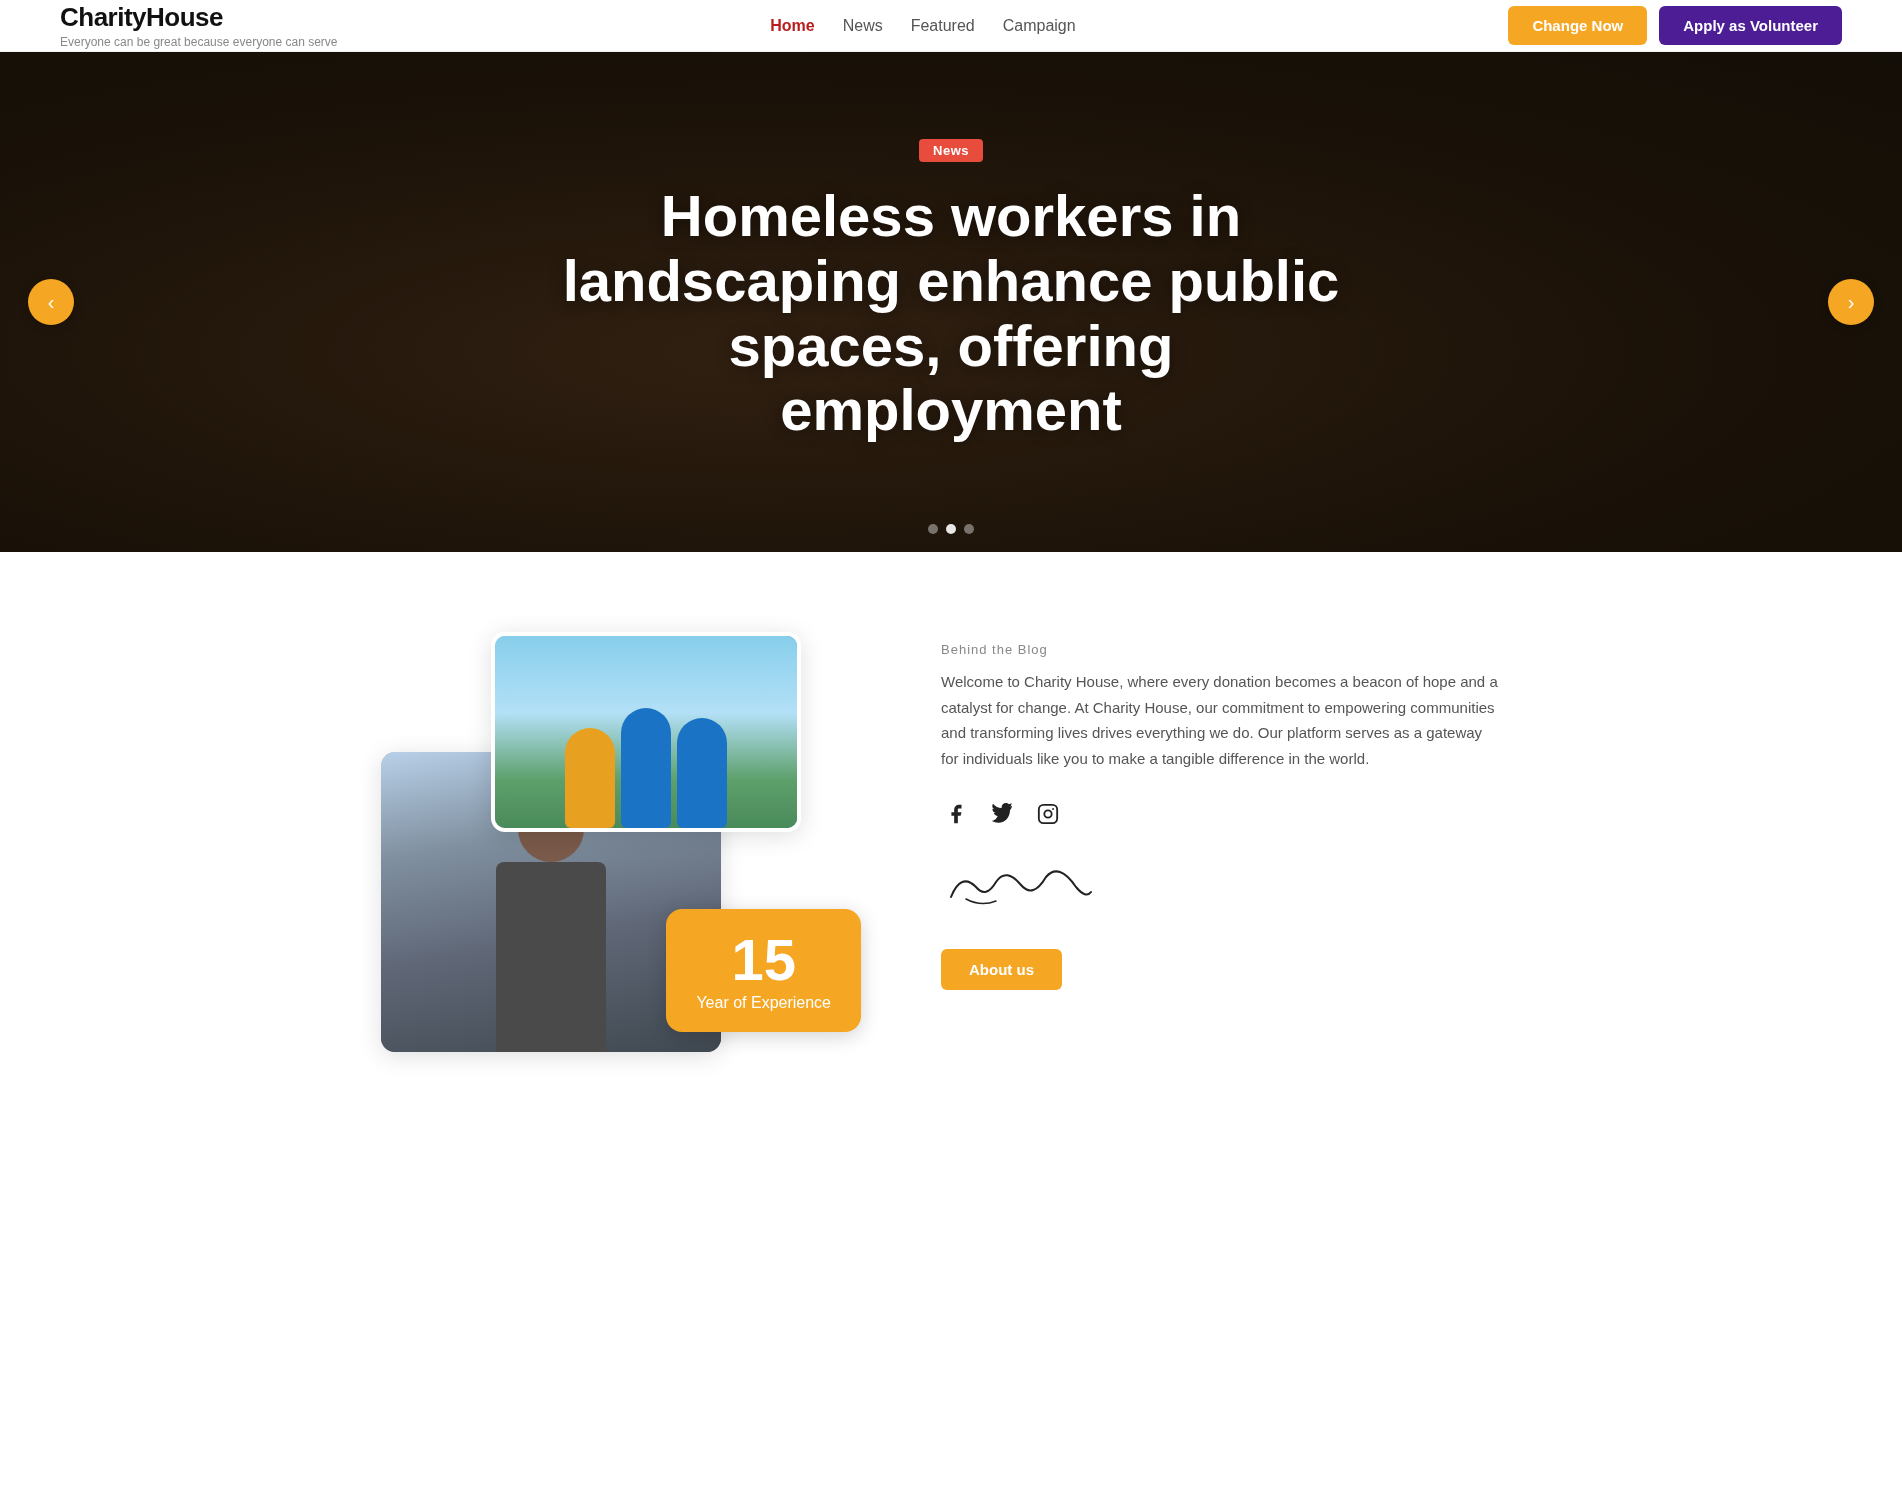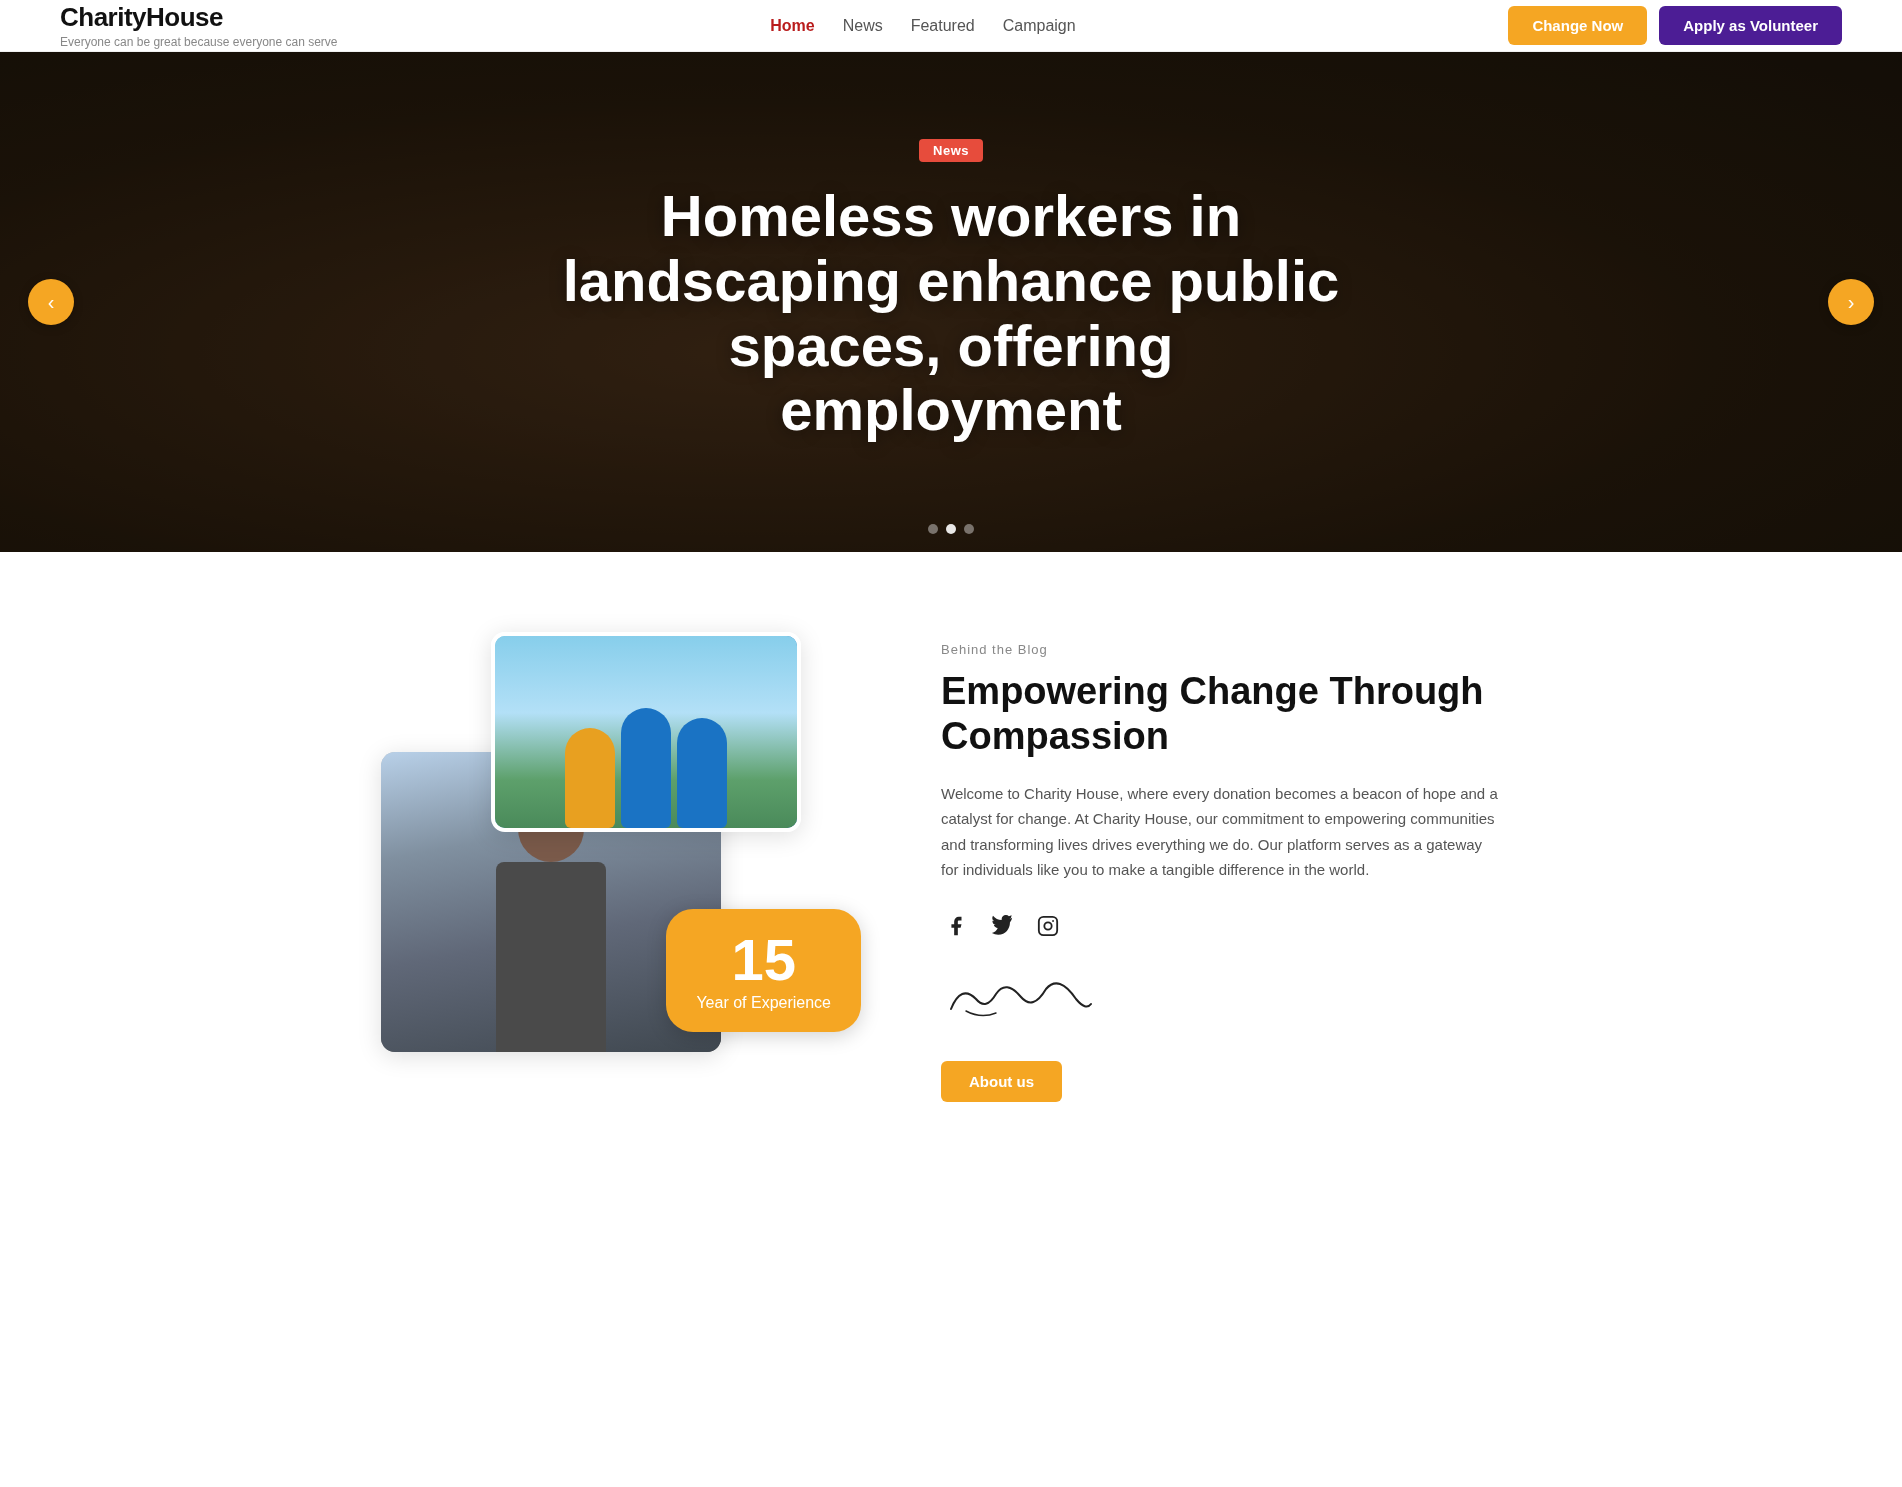--- a/index.html
+++ b/index.html
@@ -235,21 +235,21 @@
       position: relative;
     }
 
     
     .exp-badge {
       position: absolute;
       bottom: 20px;
       right: 0;
       z-index: 5;
       background: #f5a623;
-      border-radius: 27px;
+      border-radius: 16px;
       padding: 22px 30px 18px;
       text-align: center;
       min-width: 160px;
       box-shadow: 0 4px 20px rgba(0,0,0,0.18);
     }
     .exp-number {
       font-size: 58px;
       font-weight: 900;
       color: #fff;
       line-height: 1;
@@ -394,21 +394,20 @@
       </div>
 
       <div class="exp-badge">
         <div class="exp-number">15</div>
         <div class="exp-label">Year of Experience</div>
       </div>
     </div>
 
     <div class="about-text">
       <div class="about-label">Behind the Blog</div>
-      <h2 class="about-title">Empowering Change Through Compassion</h2>
       <p class="about-body">Welcome to Charity House, where every donation becomes a beacon of hope and a catalyst for change. At Charity House, our commitment to empowering communities and transforming lives drives everything we do. Our platform serves as a gateway for individuals like you to make a tangible difference in the world.</p>
 
       <div class="social-icons">
         <div class="social-icon">
           <svg width="22" height="22" viewBox="0 0 24 24" fill="currentColor">
               <path d="M18 2h-3a5 5 0 0 0-5 5v3H7v4h3v8h4v-8h3l1-4h-4V7a1 1 0 0 1 1-1h3z"></path>
             </svg>
         </div>
         <div class="social-icon">
           <svg width="22" height="22" viewBox="0 0 24 24" fill="currentColor">

